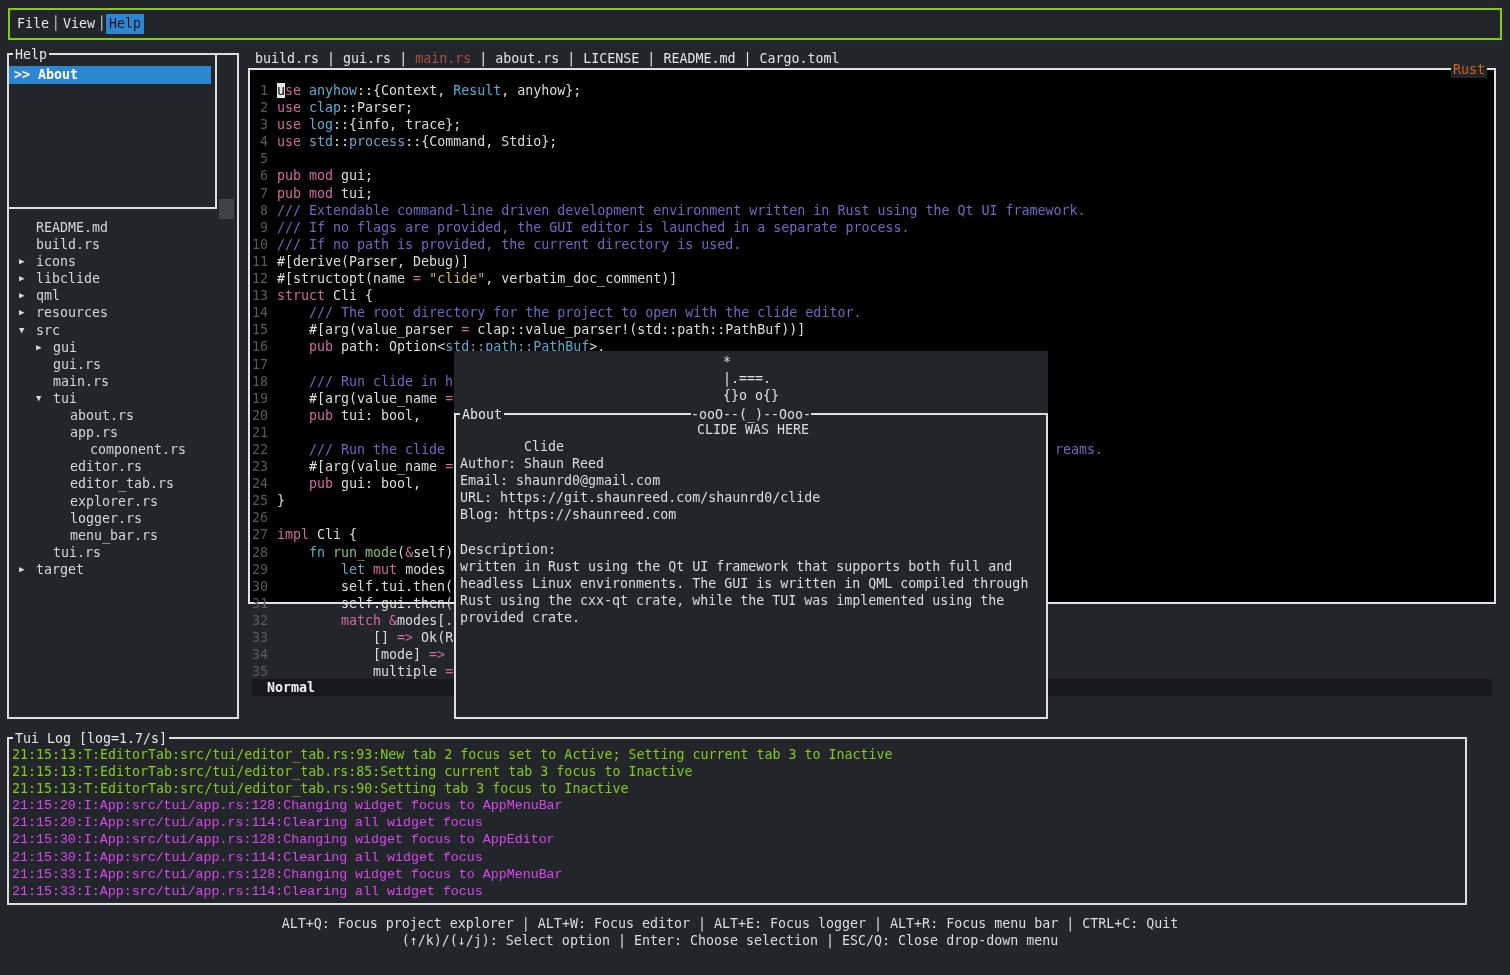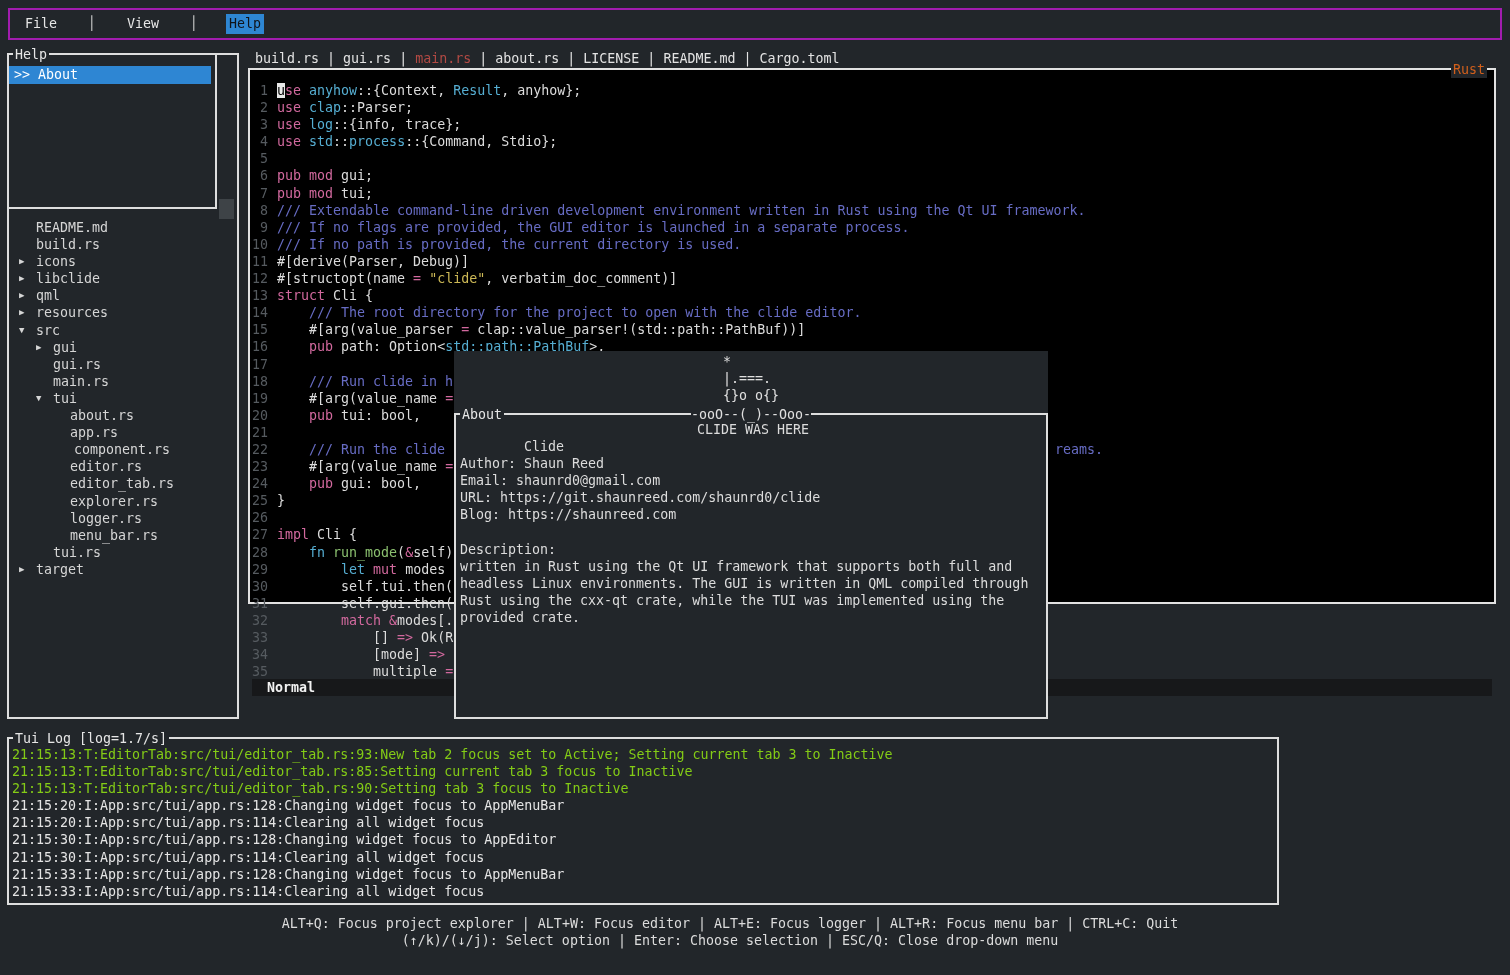--- a/index.html
+++ b/index.html
@@ -10,22 +10,22 @@
     font-size:13.3px;
     line-height:17.1px;
     color:#d9d9d9;
     position:relative;
   }
   .abs { position:absolute; }
 
   
   #menubar {
     left:8px; top:8px; width:1494px; height:32px;
-    border:2px solid #a21caf;
-    display:flex; align-items:center; gap:28px; padding-left:12px;
+    border:2px solid #84cc16;
+    display:flex; align-items:center; gap:0; padding-left:4px;
   }
   .menu-item { color:#e6e6e6; padding:1px 3px; cursor:default; }
   .menu-item.active { background:#2e86d3; color:#10141a; }
   .menu-sep { color:#cfcfcf; }
 
   
   #explorer {
     left:7px; top:53px; width:232px; height:666px;
     border:2px solid #dedede; z-index:1;
   }
@@ -38,21 +38,21 @@
   #helpdropdown {
     left:7px; top:53px; width:210px; height:156px;
     border:2px solid #dedede; background:#22262a; z-index:4;
   }
   .panel-title {
     position:absolute; top:-9px; left:4px; background:#22262a;
     padding:0 2px; color:#e6e6e6;
   }
   #dd-selected {
     position:absolute; left:0; right:4px; top:11px; height:18px;
-    background:#2e86d3; color:#ffffff; font-weight:normal;
+    background:#2e86d3; color:#ffffff; font-weight:bold;
     display:flex; align-items:center; padding-left:5px; white-space:pre;
   }
 
   
   #tabbar { left:255px; top:50px; height:17px; white-space:pre; color:#e3e3e3; }
   .tab { color:#e3e3e3; }
   .tab.active { color:#b34a44; }
   .tab-sep { color:#e3e3e3; }
 
   
@@ -94,27 +94,27 @@
   #border-art {
     position:absolute; top:-9px; left:235px; background:#22262a; color:#e0e0e0; white-space:pre;
   }
   #popup-content { margin-top:6px; padding-left:4px; }
   .pp-line { height:17.1px; white-space:pre; color:#dcdcdc; }
   #pp-header { position:relative; }
   #pp-tagline { position:absolute; left:237px; top:0; }
 
   
   #logpanel {
-    left:7px; top:737px; width:1272px; height:168px;
+    left:7px; top:737px; width:1460px; height:168px;
     border:2px solid #dedede;
   }
   #log-lines { position:absolute; left:3px; top:7px; right:2px; }
   .log-line { height:17.1px; white-space:pre; }
   .log-line.trace { color:#84cc16; }
-  .log-line.info  { color:#e5e5e5; }
+  .log-line.info  { color:#d946ef;font-family:Liberation Mono, monospace; }
 
   
   #hints { left:12px; top:915px; width:1436px; text-align:center; color:#dcdcdc; }
   #hints div { height:17.1px; white-space:pre; }
 </style>
 </head>
 <body>
 
 <div id="menubar" class="abs">
     <span class="menu-item">File</span>
@@ -132,21 +132,21 @@
       <div class="ex-row" style="padding-left: 10px;"><span class="ex-arrow">▶</span><span>libclide</span></div>
       <div class="ex-row" style="padding-left: 10px;"><span class="ex-arrow">▶</span><span>qml</span></div>
       <div class="ex-row" style="padding-left: 10px;"><span class="ex-arrow">▶</span><span>resources</span></div>
       <div class="ex-row" style="padding-left: 10px;"><span class="ex-arrow">▼</span><span>src</span></div>
       <div class="ex-row" style="padding-left: 27px;"><span class="ex-arrow">▶</span><span>gui</span></div>
       <div class="ex-row" style="padding-left: 27px;"><span class="ex-arrow"></span><span>gui.rs</span></div>
       <div class="ex-row" style="padding-left: 27px;"><span class="ex-arrow"></span><span>main.rs</span></div>
       <div class="ex-row" style="padding-left: 27px;"><span class="ex-arrow">▼</span><span>tui</span></div>
       <div class="ex-row" style="padding-left: 44px;"><span class="ex-arrow"></span><span>about.rs</span></div>
       <div class="ex-row" style="padding-left: 44px;"><span class="ex-arrow"></span><span>app.rs</span></div>
-      <div class="ex-row" style="padding-left: 48px;"><span class="ex-arrow"></span><span>component.rs</span></div>
+      <div class="ex-row" style="padding-left: 64px;"><span class="ex-arrow"></span><span>component.rs</span></div>
       <div class="ex-row" style="padding-left: 44px;"><span class="ex-arrow"></span><span>editor.rs</span></div>
       <div class="ex-row" style="padding-left: 44px;"><span class="ex-arrow"></span><span>editor_tab.rs</span></div>
       <div class="ex-row" style="padding-left: 44px;"><span class="ex-arrow"></span><span>explorer.rs</span></div>
       <div class="ex-row" style="padding-left: 44px;"><span class="ex-arrow"></span><span>logger.rs</span></div>
       <div class="ex-row" style="padding-left: 44px;"><span class="ex-arrow"></span><span>menu_bar.rs</span></div>
       <div class="ex-row" style="padding-left: 27px;"><span class="ex-arrow"></span><span>tui.rs</span></div>
       <div class="ex-row" style="padding-left: 10px;"><span class="ex-arrow">▶</span><span>target</span></div>
     </div>
 </div>
 <div id="scrollthumb" class="abs"></div>

